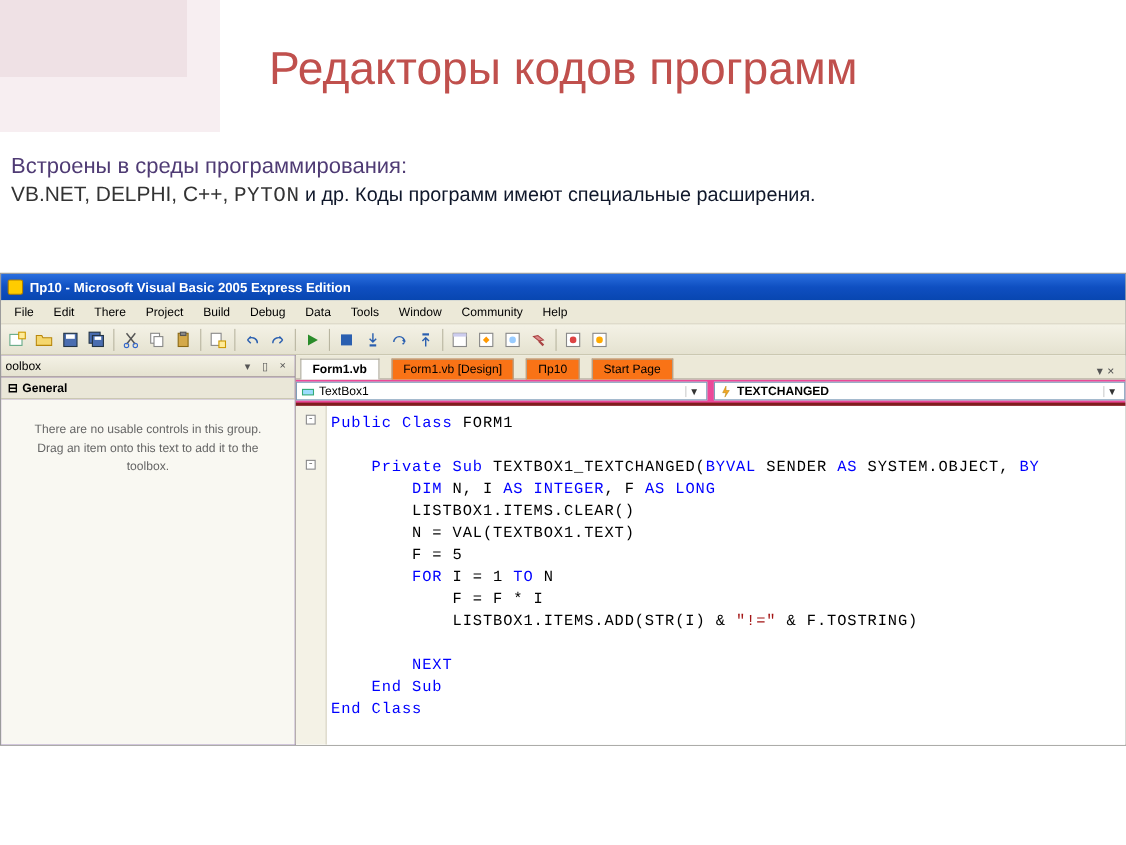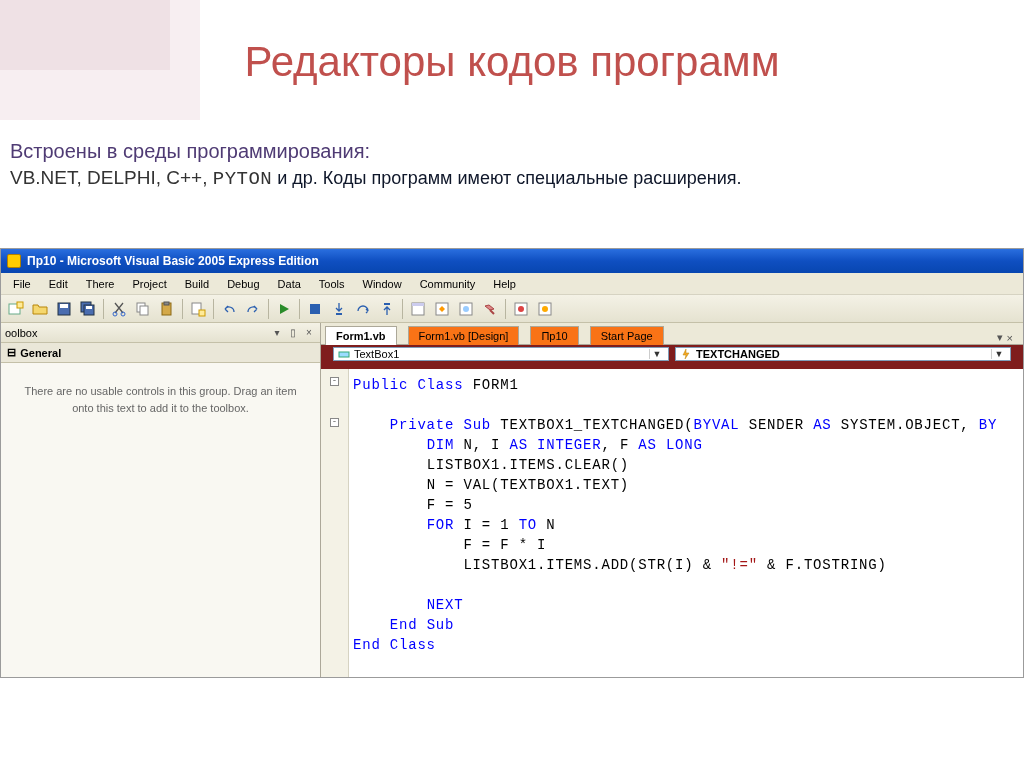--- a/index.html
+++ b/index.html
@@ -118,21 +118,21 @@
   .tool-icon {
     width: 16px; height: 16px;
     display: block;
   }
 
   .ide-body {
     display: flex;
     height: calc(100% - 74px);
   }
   .toolbox-pane {
-    width: 320px;
+    width: 268px;
     background: #4c1d95;
     border-right: 1px solid #aca899;
     display: flex;
     flex-direction: column;
   }
   .pane-header {
     height: 20px;
     background: linear-gradient(to bottom, #f4f2e6, #e5e2d0);
     border-bottom: 1px solid #c4c0a8;
     display: flex;
@@ -202,24 +202,24 @@
     display: flex;
     gap: 4px;
     align-items: center;
     padding-right: 6px;
     font-size: 11px;
     color: #555;
   }
 
   .member-bar {
     height: 24px;
-    background: #7f1d1d;
-    border-bottom: 6px solid #7f1d1d;
-    display: flex;
-    padding: 2px 12px;
+    background: #ec4899;
+    border-bottom: 3px solid #7f1d1d;
+    display: flex;
+    padding: 2px 0;
     gap: 6px;
   }
   .member-dropdown {
     flex: 1;
     background: #fff;
     border: 1px solid #7f9db9;
     display: flex;
     align-items: center;
     padding: 0 4px;
     font-size: 11px;

